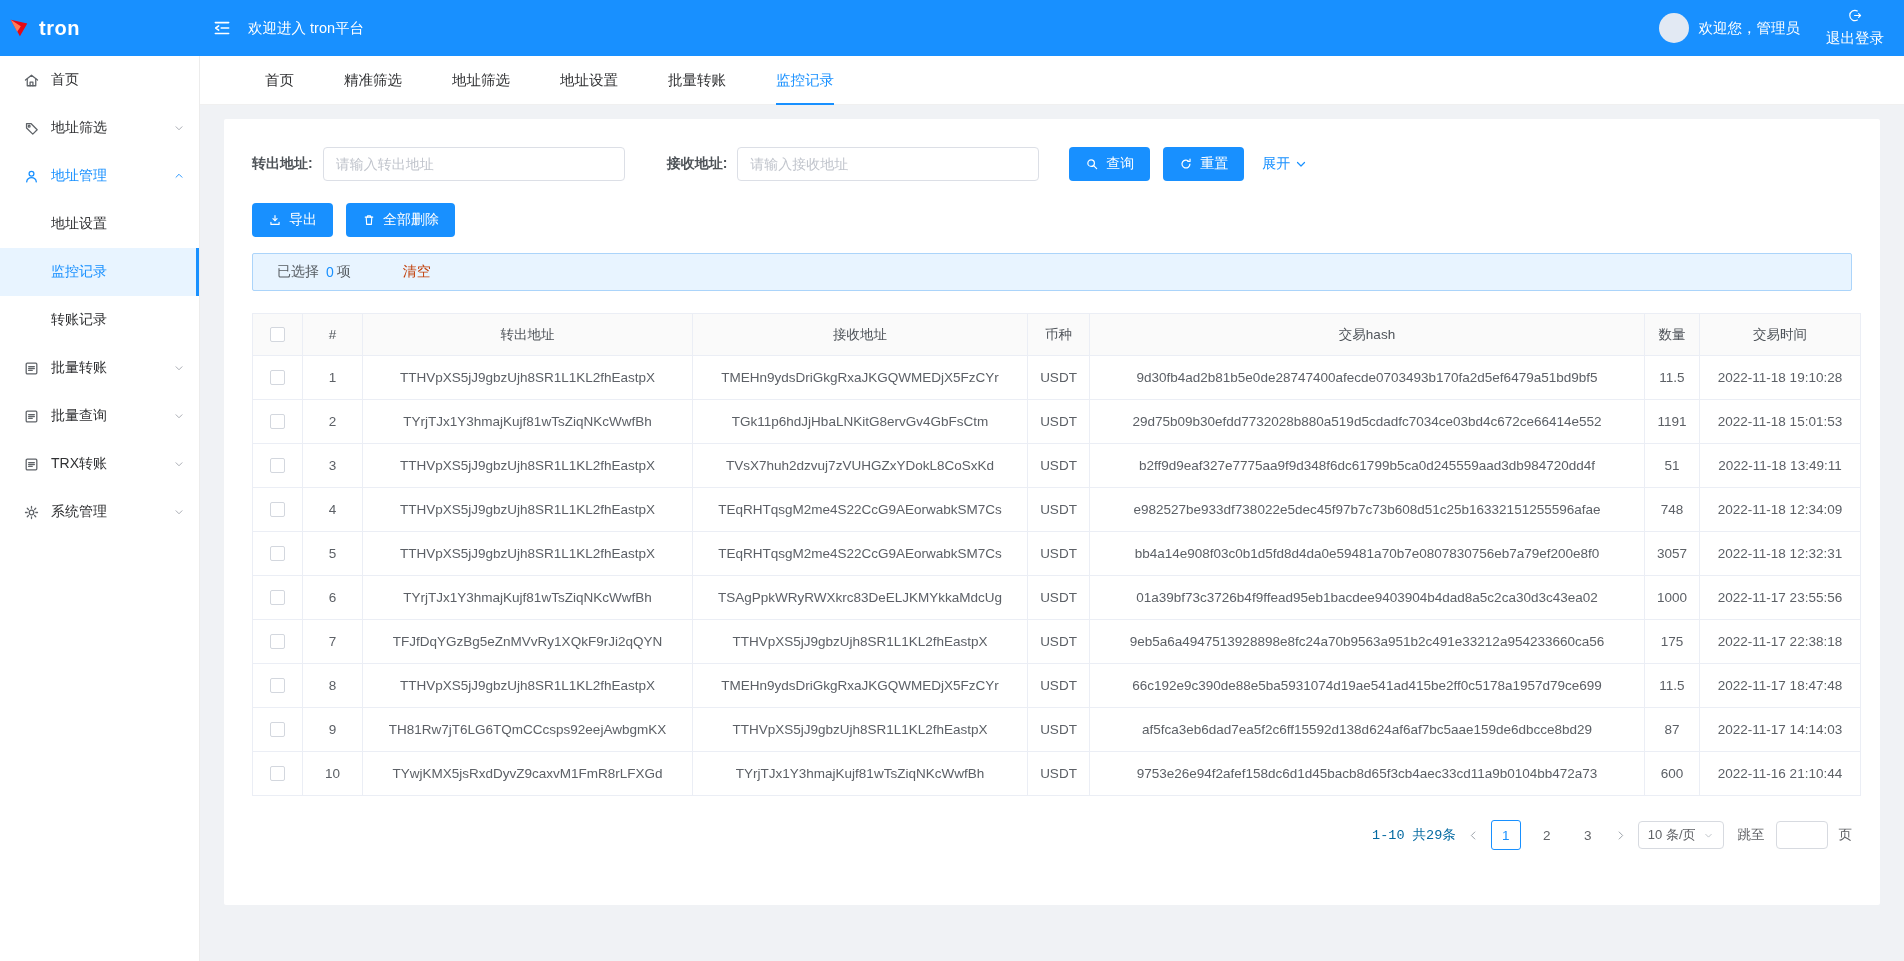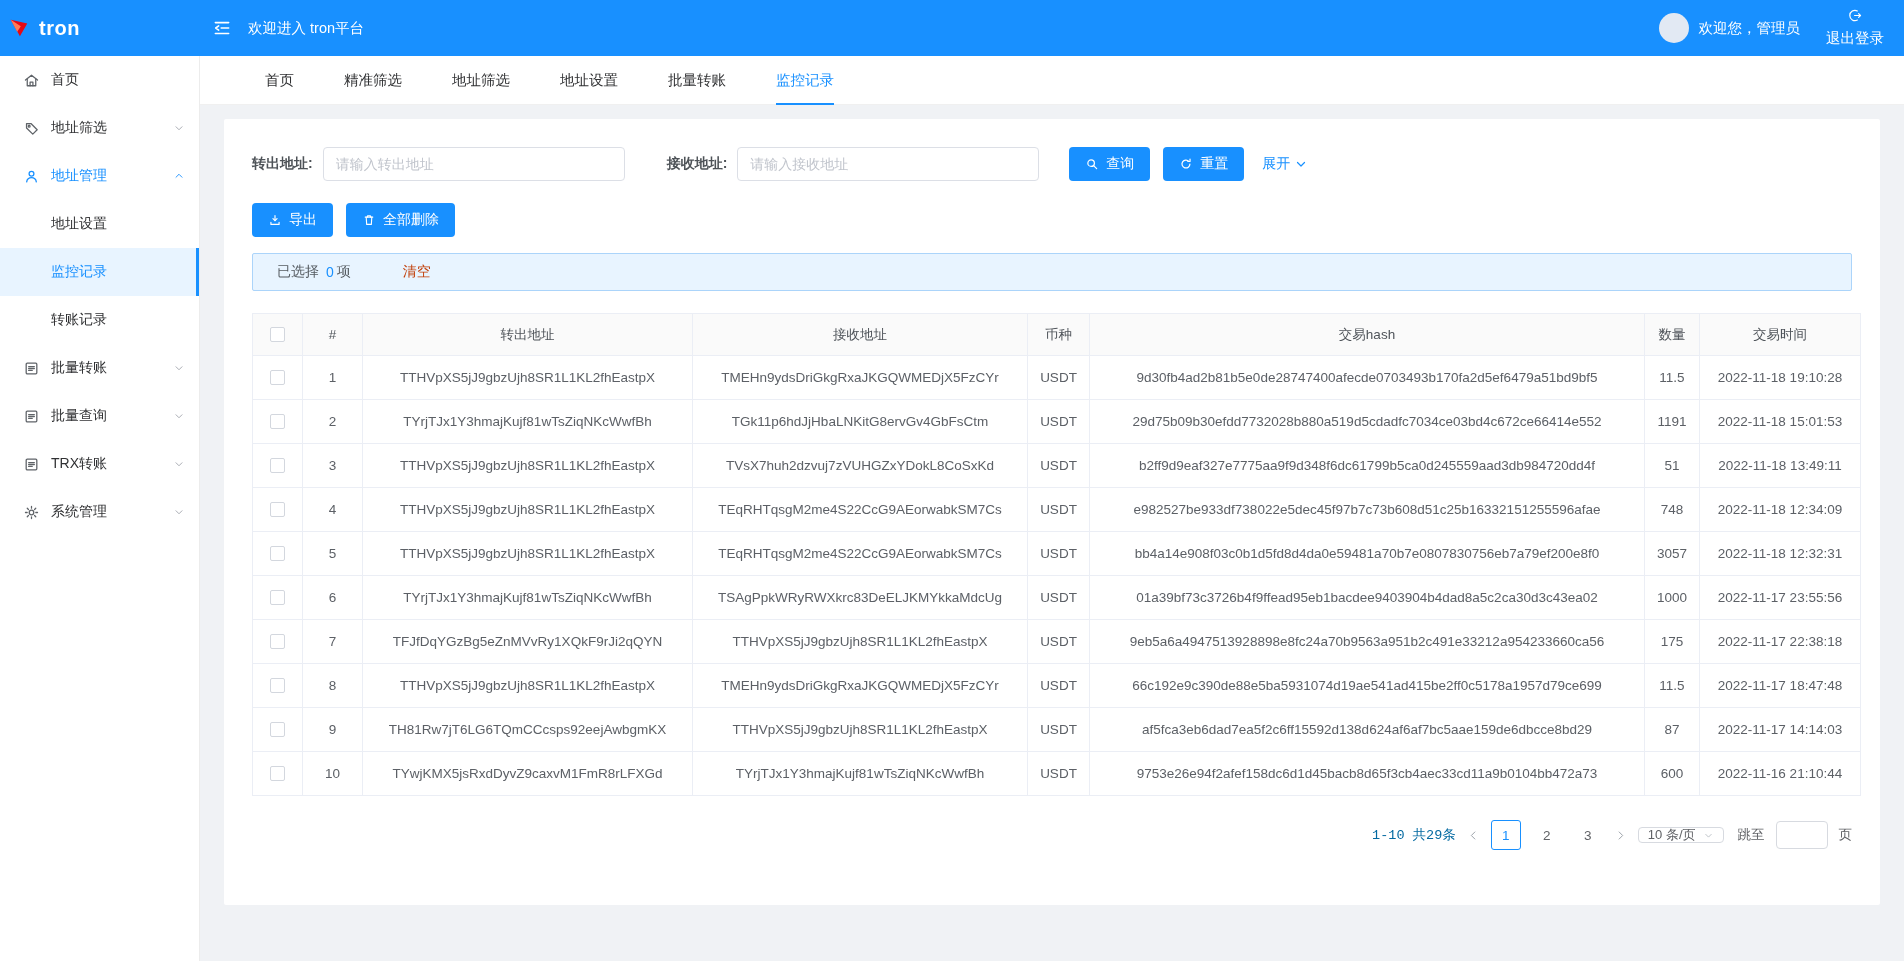--- a/index.html
+++ b/index.html
@@ -92,21 +92,21 @@
   
   .pagination { margin-top:24px; display:flex; justify-content:flex-end; align-items:center;
                 gap:11px; font-size:13.5px; color:#606266; }
   .pg-total { color:#0369a1;font-family:Liberation Mono, monospace; }
   .page-nav { color:#9aa0a8; cursor:pointer; display:flex; align-items:center; }
   .page-nav svg { width:13px; height:13px; }
   .page-btn { min-width:30px; height:30px; display:flex; align-items:center; justify-content:center;
               border-radius:3px; cursor:pointer; color:#606266; }
   .page-btn.current { border:1px solid #1890ff; color:#1890ff; background:#fff; }
   .page-size { display:flex; align-items:center; gap:7px; border:1px solid #d7dae0; border-radius:4px;
-               height:16px; padding:0 9px; color:#606266; cursor:pointer; font-size:13px; }
+               height:28px; padding:0 9px; color:#606266; cursor:pointer; font-size:13px; }
   .page-size svg { width:11px; height:11px; color:#b3b8bf; }
   .jump-label { margin-left:3px; }
   .jump-input { width:52px; height:28px; border:1px solid #d7dae0; border-radius:4px; outline:none;
                 padding:0 6px; font-size:13px; color:#606266;
                 font-family:"Liberation Sans","DejaVu Sans",sans-serif; }
 </style>
 </head>
 <body>
 
 <div class="header">

